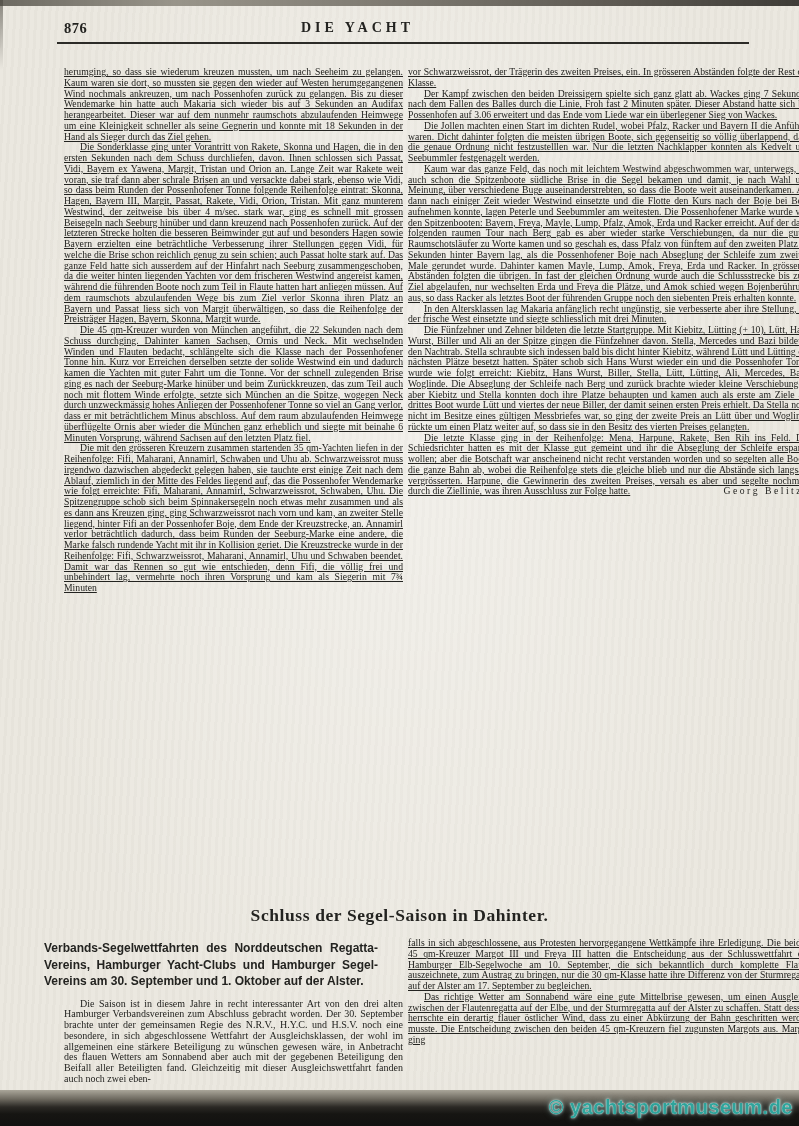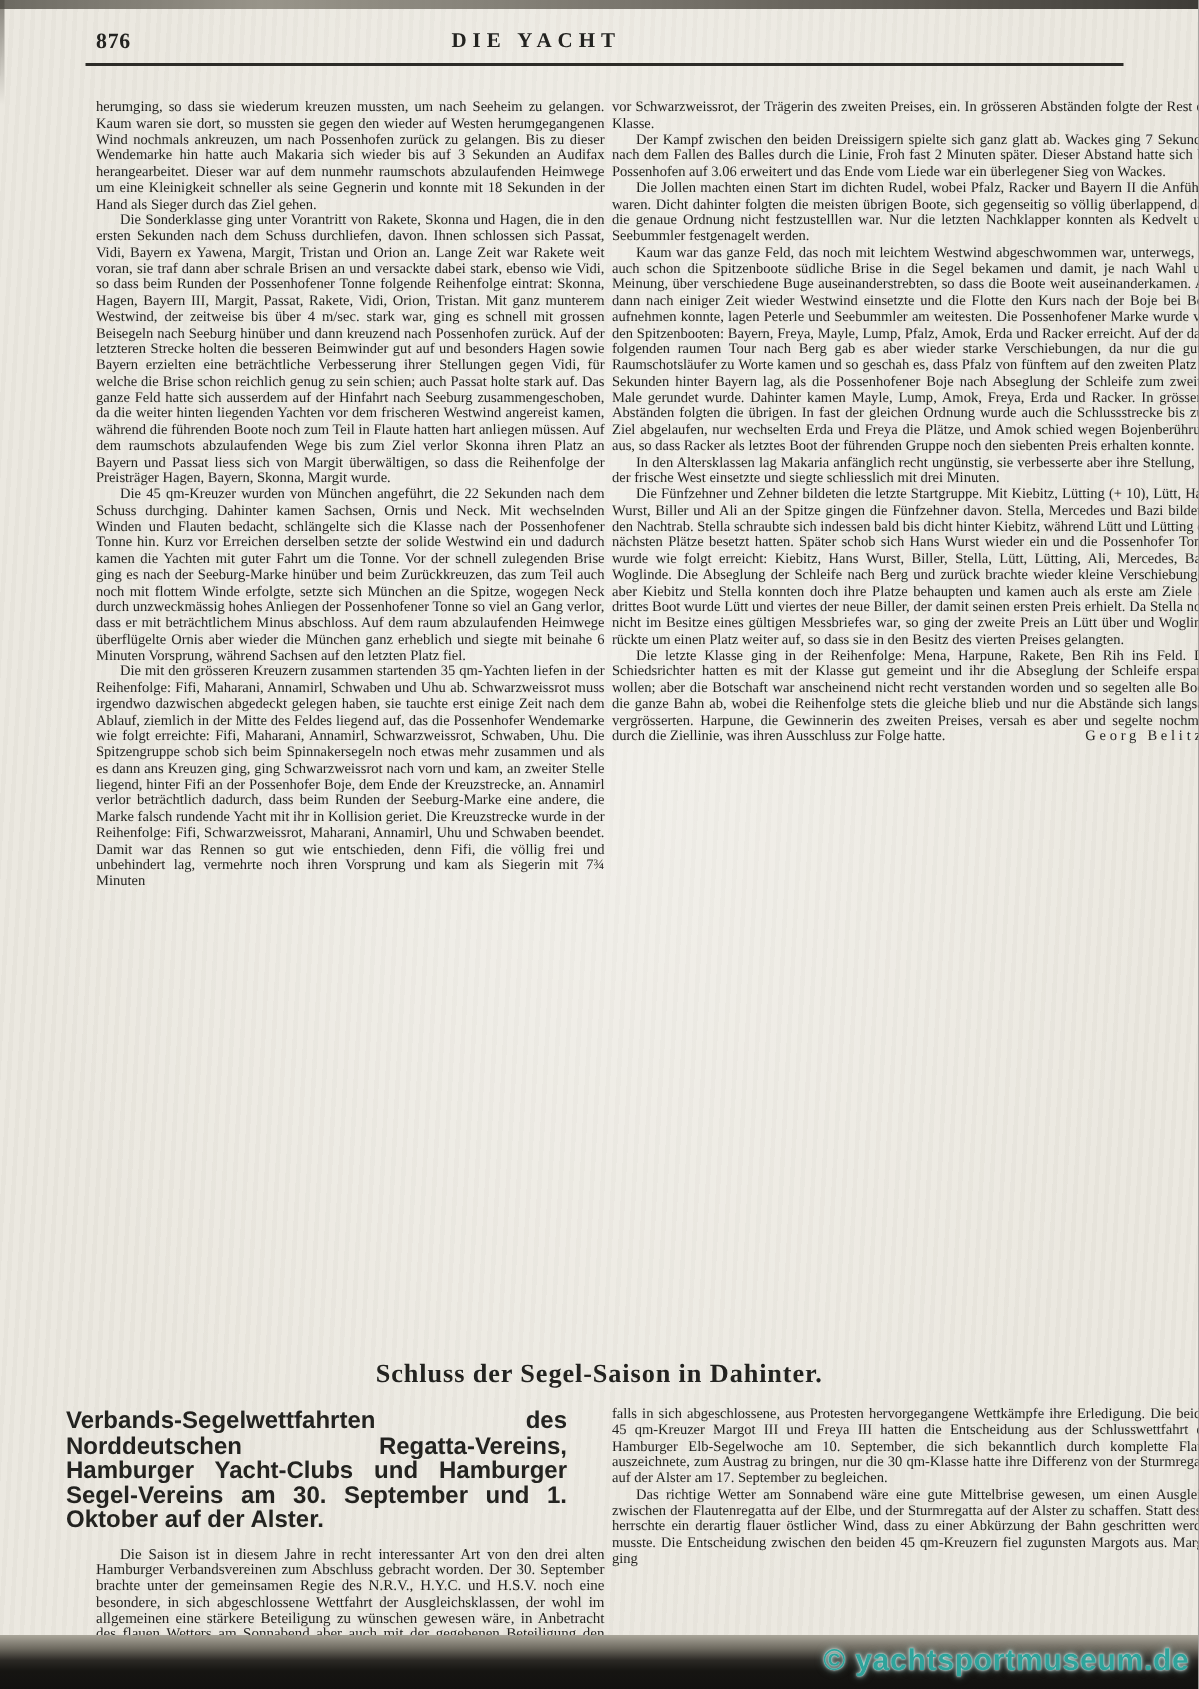--- a/index.html
+++ b/index.html
@@ -22,33 +22,33 @@
   .edge-left{position:absolute;top:0;left:0;width:3px;height:70px;background:linear-gradient(180deg,#4a473f,rgba(0,0,0,0));opacity:.6;}
 
   
   .pageno{position:absolute;left:64px;top:20px;font-size:14.5px;font-weight:bold;letter-spacing:.5px;}
   .journal{position:absolute;left:0;top:20px;width:715px;text-align:center;
     font-size:14px;font-weight:bold;letter-spacing:4px;}
   .rule{position:absolute;left:57px;top:42px;width:692px;height:2px;background:#2c2b27;}
 
   
   .col{position:absolute;font-size:9.7px;line-height:10.75px;text-align:justify;}
-  .col p{margin:0;padding:0;}
+  .col p{margin:0;padding:0;text-decoration:underline;}
   .col p.ind{text-indent:16px;}
   .c-left {left:64px; top:67px; width:339px;}
   .c-right{left:408px;top:67px; width:402px;}
   .author{text-align:right;letter-spacing:2.5px;margin-top:-10.75px;padding-right:2px;font-size:9.7px;}
 
   
   .a2-title{position:absolute;left:0;top:893px;width:799px;text-align:center;
     font-size:17.5px;font-weight:bold;letter-spacing:.6px;}
   .b-left{position:absolute;left:0;top:940px;width:403px;}
   .b-sub{margin-left:44px;width:334px;
     font-family:"Liberation Sans","DejaVu Sans",sans-serif;
-    font-size:16px;line-height:16.5px;font-weight:bold;text-align:justify;}
+    font-size:12px;line-height:16.5px;font-weight:bold;text-align:justify;}
   .b-par{margin:9px 16px 0 64px;width:339px;font-size:10px;line-height:10.75px;text-align:justify;text-indent:16px;}
   .b-right{left:408px;top:938px;width:402px;}
 
   
   .watermark{position:absolute;right:6px;bottom:7px;
     font-family:"Liberation Sans","DejaVu Sans",sans-serif;
     font-size:20px;font-weight:bold;letter-spacing:.5px;
     color:#2fa39b;
     text-shadow:0 0 1px #eafffd,0 0 3px rgba(225,255,252,.85),0 0 6px rgba(180,240,235,.5);}
 </style>

